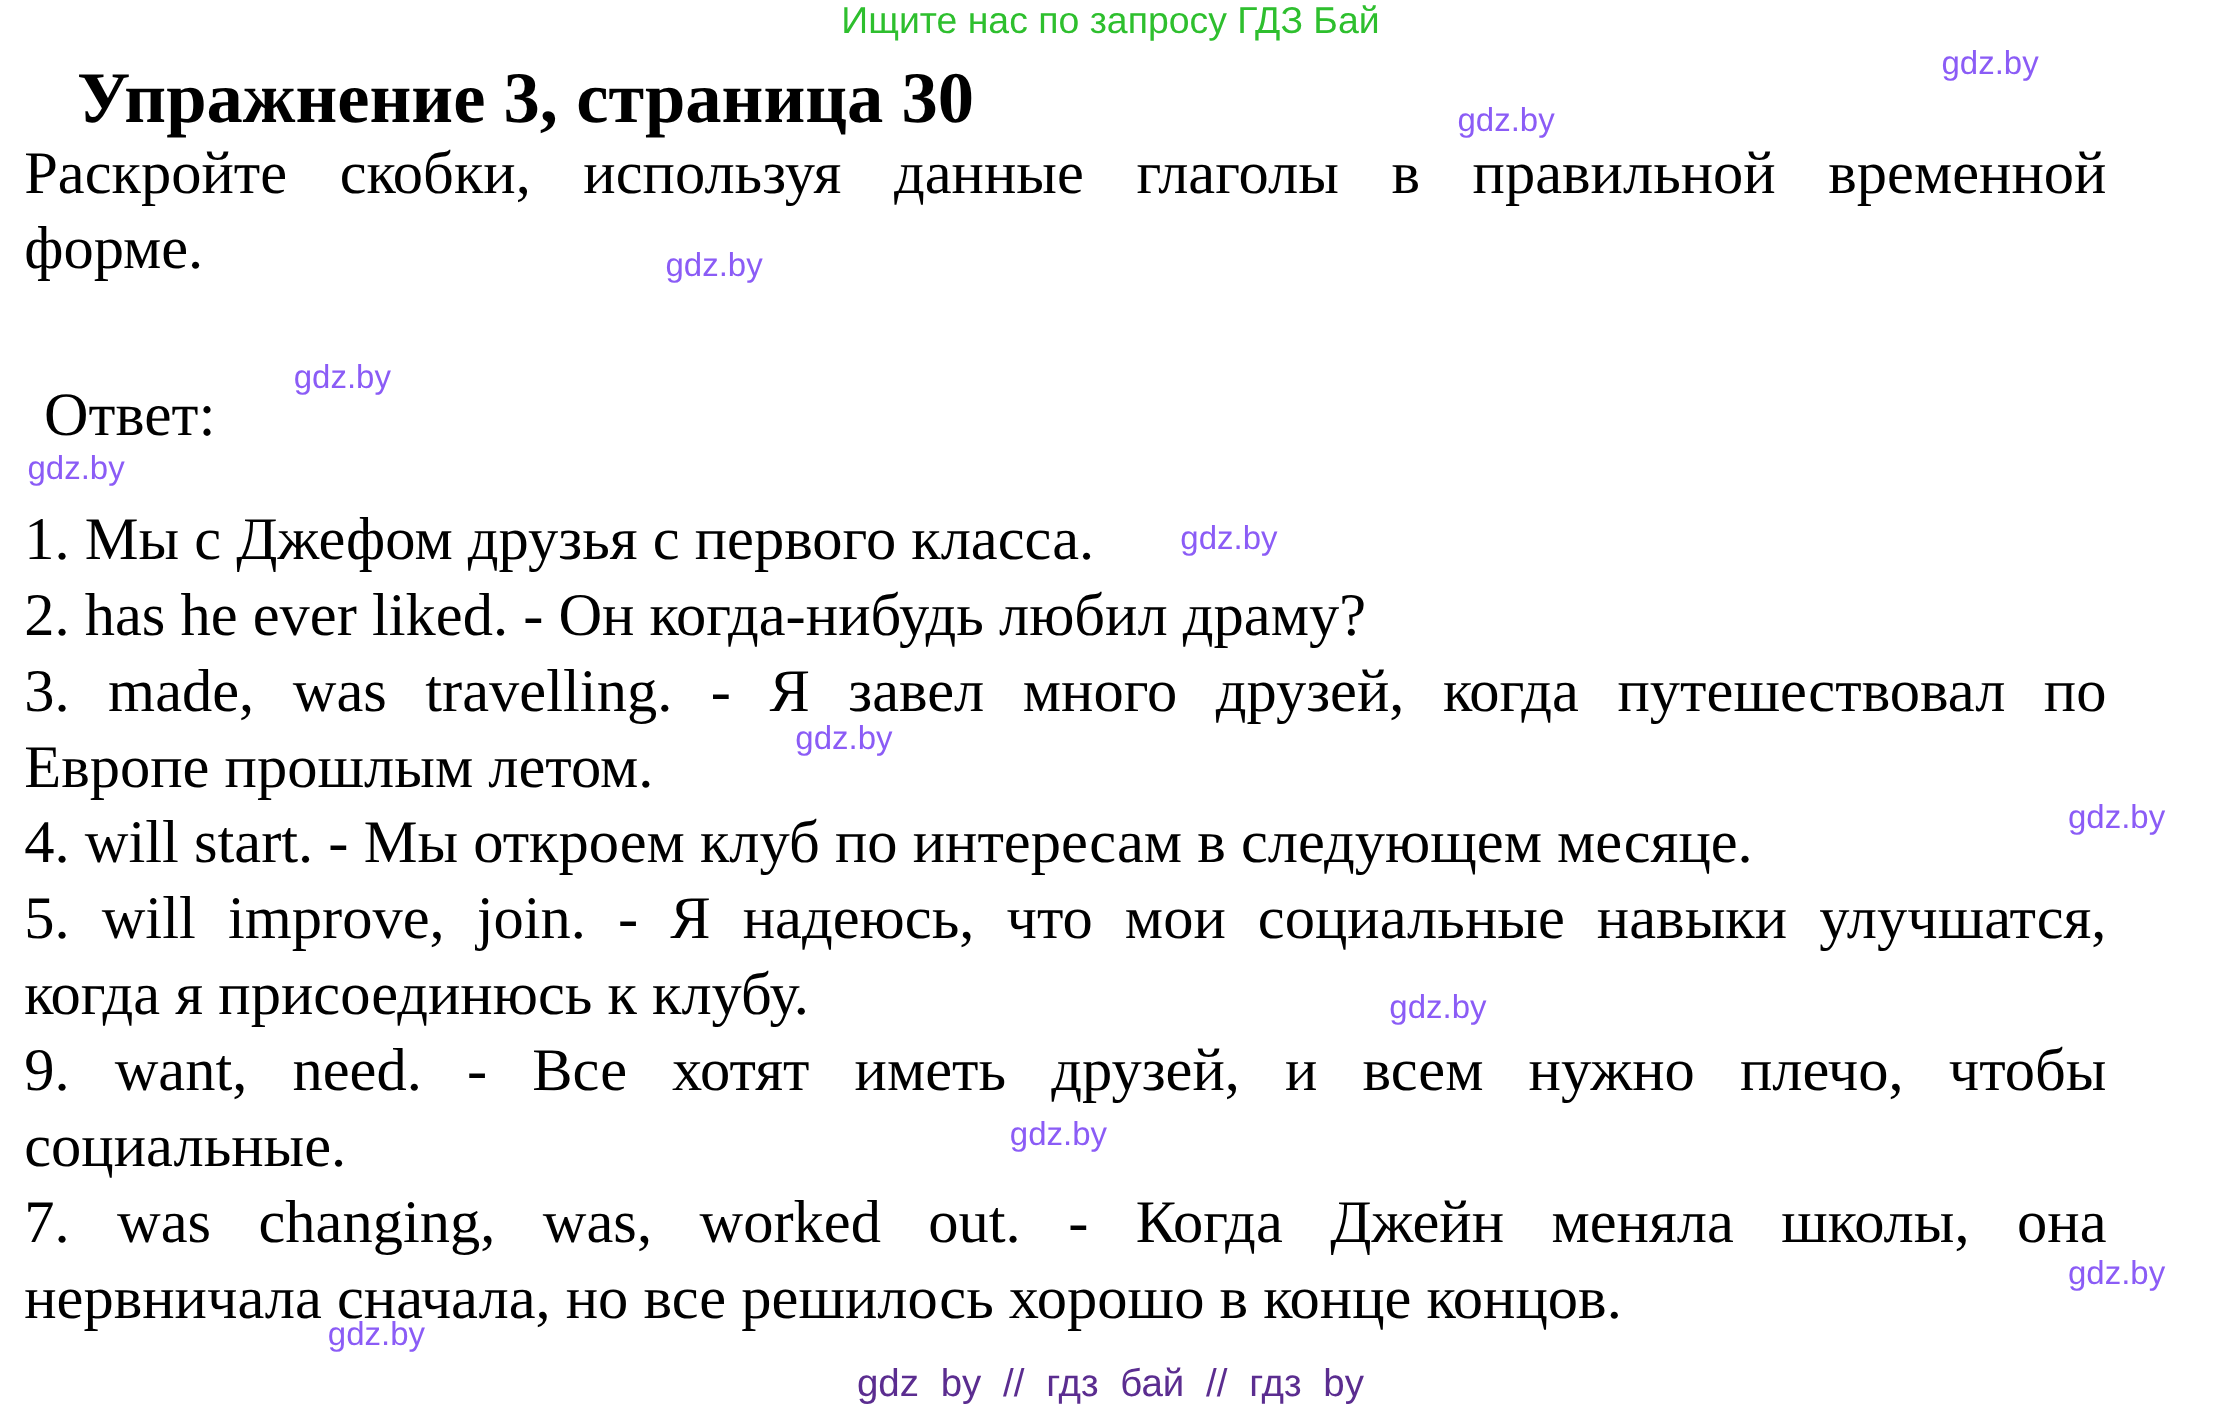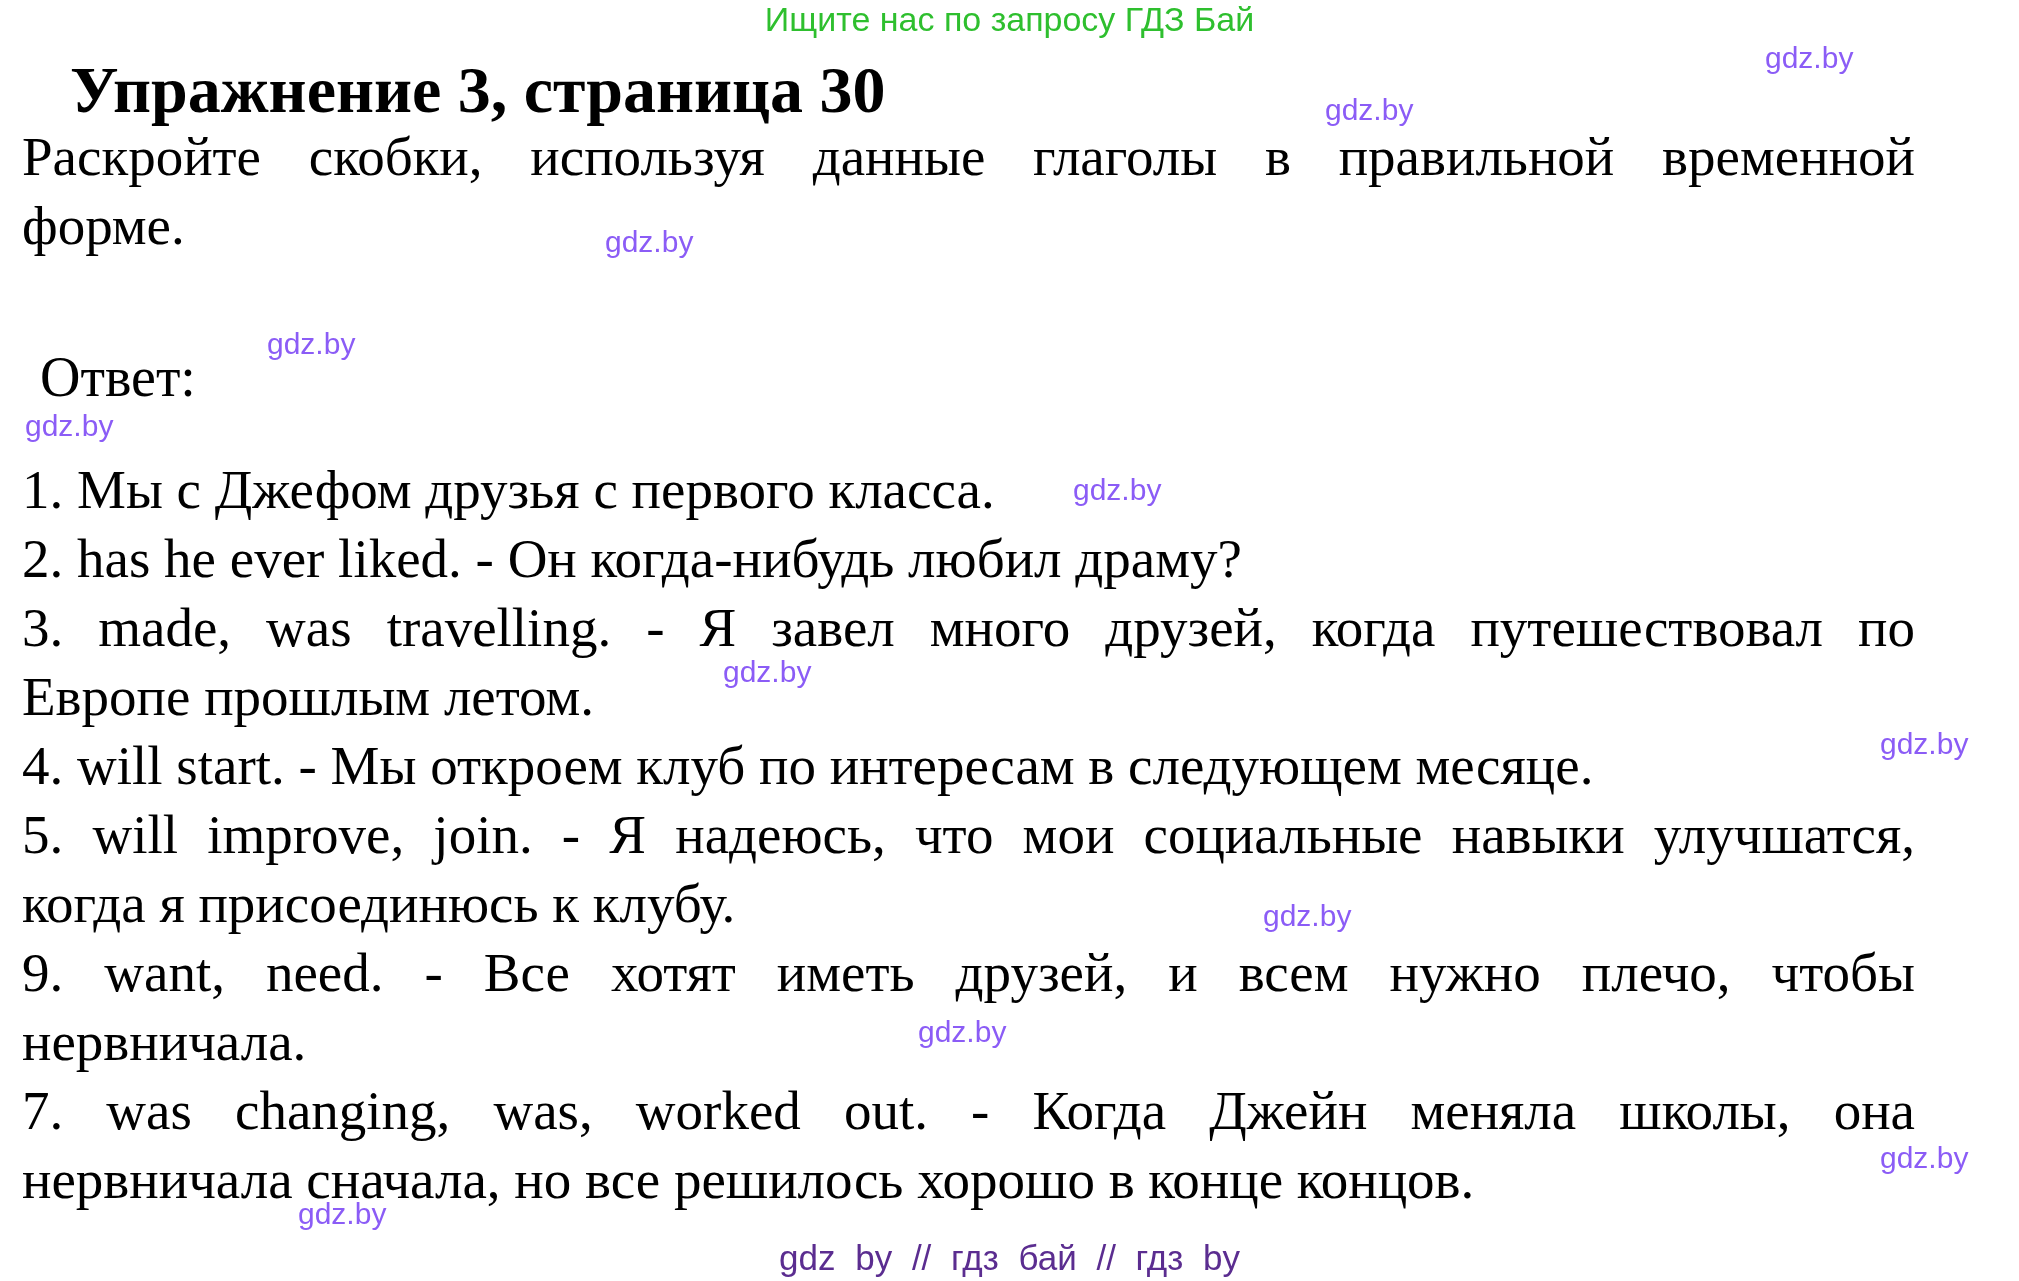--- a/index.html
+++ b/index.html
@@ -121,21 +121,21 @@
       </div>
       <div>
         <div class="tline">4. will start. - Мы откроем клуб по интересам в следующем месяце.</div>
       </div>
       <div>
         <div class="tline justify">5. will improve, join. - Я надеюсь, что мои социальные навыки улучшатся,</div>
         <div class="tline">когда я присоединюсь к клубу.</div>
       </div>
       <div>
         <div class="tline justify">9. want, need. - Все хотят иметь друзей, и всем нужно плечо, чтобы</div>
-        <div class="tline">нервничала.</div>
+        <div class="tline">социальные.</div>
       </div>
       <div>
         <div class="tline justify">7. was changing, was, worked out. - Когда Джейн меняла школы, она</div>
         <div class="tline">нервничала сначала, но все решилось хорошо в конце концов.</div>
       </div>
     </div>
 
   <div class="footer" style="color: rgb(91, 45, 144);">gdz by // гдз бай // гдз by</div>
 
 <div class="watermark" style="left: 1765px; top: 42px;">gdz.by</div>

